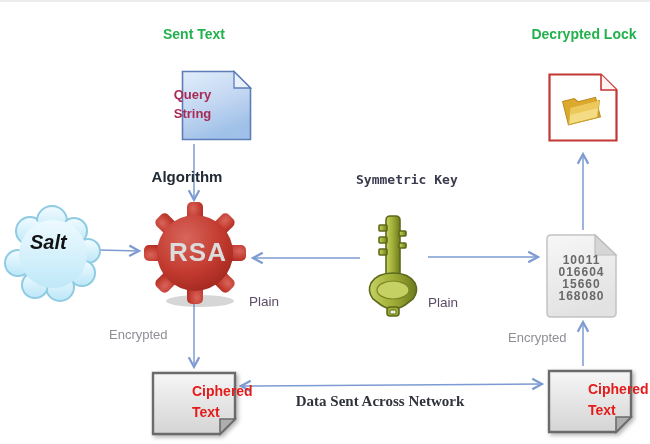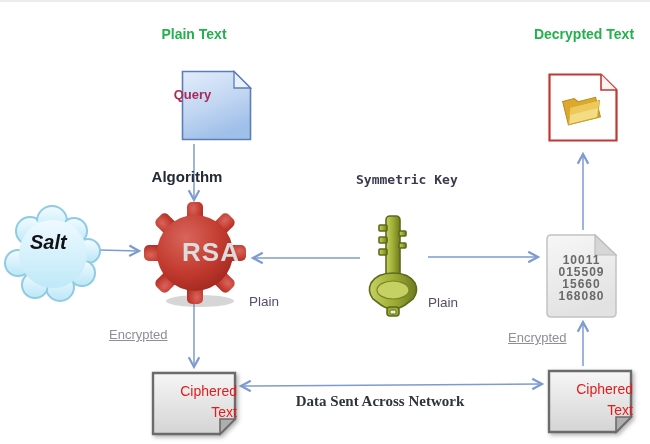--- a/index.html
+++ b/index.html
@@ -8,37 +8,37 @@
     font-family:"Liberation Sans",sans-serif;overflow:hidden;
     border-top:2px solid #ececec;
   }
   .abs{position:absolute;}
   .lbl{white-space:nowrap;}
 
   .title-green{font-weight:bold;font-size:14px;color:#23b14d;text-align:center;}
   .algorithm{font-weight:bold;font-size:15px;color:#222a33;text-align:center;}
   .symkey{font-family:"DejaVu Sans Mono",monospace;font-weight:bold;font-size:13px;color:#3b3b4f;}
   .locklbl{font-size:13.5px;color:#5a4c66;}
-  .enc{font-size:13px;color:#8e8e96;text-decoration:underline;}
+  .enc{font-size:13px;color:#8e8e96;}
   .datasent{font-family:"Liberation Serif",serif;font-weight:bold;font-size:15px;color:#2f343b;text-align:center;}
 
   
   .qdoc-text{width:71px;text-align:center;font-weight:bold;font-size:13px;line-height:19px;color:#a72b56;}
 
   
   .salt-lbl{font-weight:bold;font-size:20px;color:#111;}
 
   
   .rsa-lbl{width:104px;text-align:center;font-weight:bold;font-size:26px;letter-spacing:1px;color:#dcdcdc;}
 
   
   .bin-text{width:73px;text-align:center;font-weight:bold;font-size:12px;line-height:12px;color:#696969;letter-spacing:1px;}
 
   
-  .note-text{width:86px;text-align:right;font-weight:normal;font-size:14px;line-height:21px;color:#e31b1b;}
+  .note-text{width:86px;text-align:left;font-weight:bold;font-size:14px;line-height:21px;color:#e31b1b;padding-left:41px;}
 
   svg{display:block;}
 </style>
 </head>
 <body>
 
 <div id="stage">
 
   <svg class="abs" style="left:0;top:0;" width="650" height="444" viewBox="0 0 650 444">
     <defs>
@@ -54,22 +54,22 @@
       <line x1="99" y1="248" x2="139" y2="249" marker-end="url(#ahE)"></line>
       <line x1="360" y1="256" x2="253" y2="256" marker-end="url(#ahE)"></line>
       <line x1="428" y1="255" x2="538" y2="255" marker-end="url(#ahE)"></line>
       <line x1="194" y1="298" x2="194" y2="365" marker-end="url(#ahE)"></line>
       <line x1="241" y1="384" x2="542" y2="382" marker-start="url(#ahS)" marker-end="url(#ahE)"></line>
       <line x1="583" y1="364" x2="583" y2="320" marker-end="url(#ahE)"></line>
       <line x1="583" y1="228" x2="583" y2="152" marker-end="url(#ahE)"></line>
     </g>
   </svg>
 
-  <div class="abs lbl title-green" style="left:144px;top:24px;width:100px;">Plain Text</div>
-  <div class="abs lbl title-green" style="left:524px;top:24px;width:120px;">Decrypted Text</div>
+  <div class="abs lbl title-green" style="left:144px;top:24px;width:100px;">Sent Text</div>
+  <div class="abs lbl title-green" style="left:524px;top:24px;width:120px;">Decrypted Lock</div>
   <div class="abs lbl algorithm" style="left:137px;top:166px;width:100px;">Algorithm</div>
   <div class="abs lbl symkey" style="left:356px;top:170px;">Symmetric Key</div>
   <div class="abs lbl locklbl" style="left:249px;top:292px;">Plain</div>
   <div class="abs lbl locklbl" style="left:428px;top:293px;">Plain</div>
   <div class="abs lbl enc" style="left:109px;top:325px;">Encrypted</div>
   <div class="abs lbl enc" style="left:508px;top:328px;">Encrypted</div>
   <div class="abs lbl datasent" style="left:270px;top:391px;width:220px;">Data Sent Across Network</div>
 
   <div class="abs" style="left:157px;top:68px;width:71px;height:71px;padding-left:24px;">
     <svg width="71" height="71" viewBox="0 0 71 71">
@@ -78,20 +78,21 @@
           <stop offset="0" stop-color="#e2edfb"></stop>
             <stop offset="0.55" stop-color="#c3d7f2"></stop>
             <stop offset="1" stop-color="#9fc0e8"></stop>
         </linearGradient>
       </defs>
       <path d="M1.5 1.5 H53 L69.5 18 V69.5 H1.5 Z" fill="url(#qg)" stroke="#5c7db8" stroke-width="1.6"></path>
       <path d="M53 1.5 V18 H69.5 Z" fill="#e9f1fc" stroke="#5c7db8" stroke-width="1.3"></path>
     </svg>
     <div class="abs qdoc-text" style="left:0;top:15px;">
       <div>Query</div>
+      <div>String</div>
     </div>
   </div>
 
   <div class="abs" style="left:548px;top:71px;width:70px;height:69px;">
     <svg width="70" height="69" viewBox="0 0 70 69">
       <path d="M1.5 1.5 H53 L68.5 17 V67.5 H1.5 Z" fill="#ffffff" stroke="#c23732" stroke-width="2.2"></path>
       <path d="M53 1.5 V17 H68.5" fill="#fdf3f2" stroke="#c23732" stroke-width="1.6"></path>
       <g transform="translate(34 36) rotate(-14)">
         <polygon points="-17,-12 -5,-12 -2,-8 16,-8 16,12 -17,12" fill="#dca92c" stroke="#b98a1e" stroke-width="1"></polygon>
         <polygon points="-17,12 -11,-4 19,-4 13,12" fill="#f4dc85" stroke="#c9a32c" stroke-width="1"></polygon>
@@ -150,21 +151,21 @@
           <rect x="44" y="1" width="16" height="22" rx="5" transform="rotate(90 52 52)"></rect>
           <rect x="44" y="1" width="16" height="22" rx="5" transform="rotate(135 52 52)"></rect>
           <rect x="44" y="1" width="16" height="22" rx="5" transform="rotate(180 52 52)"></rect>
           <rect x="44" y="1" width="16" height="22" rx="5" transform="rotate(225 52 52)"></rect>
           <rect x="44" y="1" width="16" height="22" rx="5" transform="rotate(270 52 52)"></rect>
           <rect x="44" y="1" width="16" height="22" rx="5" transform="rotate(315 52 52)"></rect>
         </g>
         <circle cx="52" cy="52" r="38"></circle>
       </g>
     </svg>
-    <div class="abs rsa-lbl" style="left:16px;top:36px;">RSA</div>
+    <div class="abs rsa-lbl" style="left:3px;top:36px;">RSA</div>
   </div>
 
   <div class="abs" style="left:361px;top:211px;width:64px;height:106px;">
     <svg width="64" height="106" viewBox="0 0 64 106">
       <defs>
         <linearGradient id="kg" x1="0" y1="0" x2="1" y2="0">
           <stop offset="0" stop-color="#c5d162"></stop>
             <stop offset="0.5" stop-color="#9fae35"></stop>
             <stop offset="1" stop-color="#6e7a20"></stop>
         </linearGradient>
@@ -190,21 +191,21 @@
         <linearGradient id="bg" x1="0" y1="0" x2="0.3" y2="1">
           <stop offset="0" stop-color="#f7f7f7"></stop>
             <stop offset="1" stop-color="#e2e2e2"></stop>
         </linearGradient>
       </defs>
       <path d="M2 6 Q2 2 6 2 H50 L71 22 V80 Q71 84 67 84 H6 Q2 84 2 80 Z" fill="url(#bg)" stroke="#c2c2c2" stroke-width="1.5"></path>
       <path d="M50 2 V22 H71 Z" fill="#d6d6d6" stroke="#bdbdbd" stroke-width="1.2"></path>
     </svg>
     <div class="abs bin-text" style="left:0;top:21px;">
       <div>10011</div>
-      <div>015509</div>
+      <div>016604</div>
       <div>15660</div>
       <div>168080</div>
     </div>
   </div>
 
   <div class="abs" style="left:151px;top:369px;width:86px;height:65px;">
     <svg width="86" height="65" viewBox="0 0 86 65" style="filter:drop-shadow(2px 2px 2px rgba(0,0,0,0.3));">
       <defs>
         <linearGradient id="ng1" x1="0" y1="0" x2="0" y2="1">
           <stop offset="0" stop-color="#f6f6f6"></stop>

